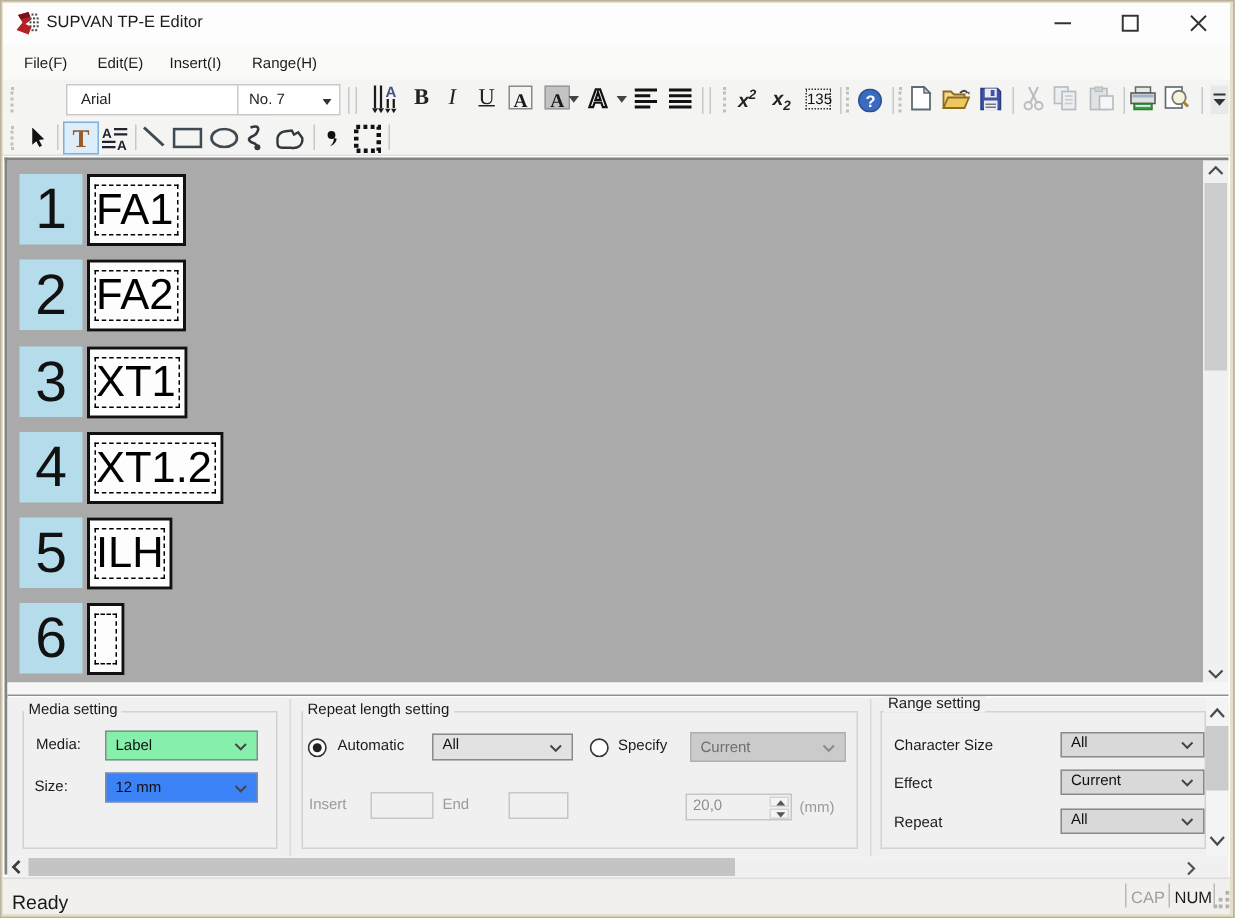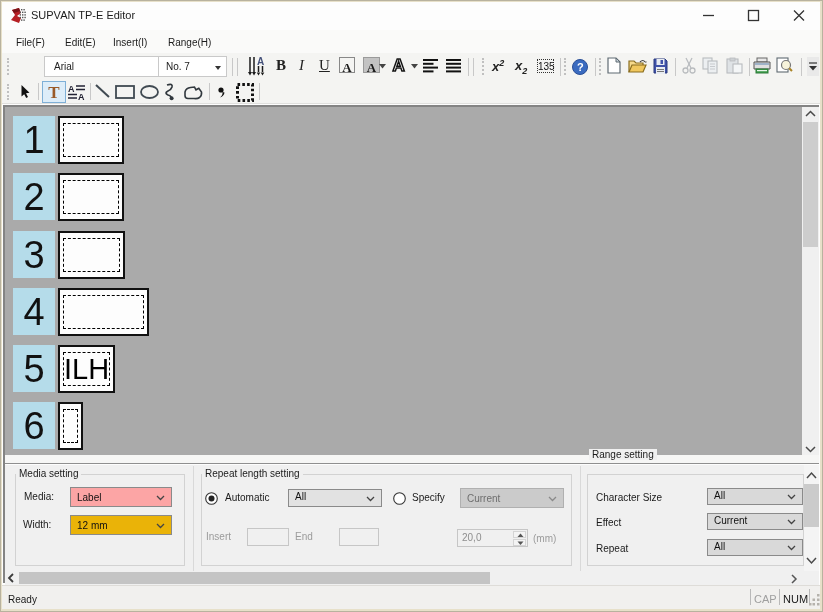--- a/index.html
+++ b/index.html
@@ -276,29 +276,33 @@
 <div id="clientedgeL"></div>
 <div id="clientedgeT"></div>
 <div class="numbox" style="left:13px;top:116px">1</div>
 <div class="numbox" style="left:13px;top:173px">2</div>
 <div class="numbox" style="left:13px;top:231px">3</div>
 <div class="numbox" style="left:13px;top:288px">4</div>
 <div class="numbox" style="left:13px;top:345px">5</div>
 <div class="numbox" style="left:13px;top:402px">6</div>
 <div class="labbox" style="left:58px;top:116px;width:66px;height:48px">
     <div class="dotted"></div>
+    <div class="labtext">FA1</div>
   </div>
 <div class="labbox" style="left:58px;top:173px;width:66px;height:48px">
     <div class="dotted"></div>
+    <div class="labtext">FA2</div>
   </div>
 <div class="labbox" style="left:58px;top:231px;width:67px;height:48px">
     <div class="dotted"></div>
+    <div class="labtext">XT1</div>
   </div>
 <div class="labbox" style="left:58px;top:288px;width:91px;height:48px">
     <div class="dotted"></div>
+    <div class="labtext">XT1.2</div>
   </div>
 <div class="labbox" style="left:58px;top:345px;width:57px;height:48px">
     <div class="dotted"></div>
     <div class="labtext">ILH</div>
   </div>
 <div class="labbox" style="left:58px;top:402px;width:25px;height:48px">
     <div class="dotted"></div>
   </div>
 
 <div id="vsb"></div>
@@ -309,28 +313,28 @@
 <svg class="abs" style="left:805px;top:445px" width="11" height="8">
     <path d="M1 2 L5.5 6.5 L10 2" fill="none" stroke="#4a4a4a" stroke-width="1.5"></path>
   </svg>
 
 <div id="bpanel"></div>
 <div id="splitter"></div>
 
 <div class="group" style="left:15px;top:474px;width:170px;height:92px"></div>
 <div class="gtitle" style="left:16px;top:468px">Media setting</div>
 <div class="lbl" style="left:24px;top:491px">Media:</div>
-<div class="combo2" style="left:70px;top:487px;width:102px;height:20px;background:#fca5a5">
+<div class="combo2" style="left:70px;top:487px;width:102px;height:20px;background:#86efac">
   <span class="ctxt">Label</span>
   <svg class="abs" style="right:6px;top:7px" width="9" height="6">
       <path d="M1 1 L4.5 4.5 L8 1" fill="none" stroke="#444" stroke-width="1.3"></path>
     </svg>
 </div>
-<div class="lbl" style="left:23px;top:519px">Width:</div>
-<div class="combo2" style="left:70px;top:515px;width:102px;height:20px;background:#eab308">
+<div class="lbl" style="left:23px;top:519px">Size:</div>
+<div class="combo2" style="left:70px;top:515px;width:102px;height:20px;background:#3b82f6">
   <span class="ctxt">12 mm</span>
   <svg class="abs" style="right:6px;top:7px" width="9" height="6">
       <path d="M1 1 L4.5 4.5 L8 1" fill="none" stroke="#444" stroke-width="1.3"></path>
     </svg>
 </div>
 <div class="vsplit" style="left:193px"></div>
 
 <div class="group" style="left:201px;top:474px;width:371px;height:92px"></div>
 <div class="gtitle" style="left:202px;top:468px">Repeat length setting</div>
 <svg class="abs" style="left:205px;top:492px" width="13" height="13">
@@ -368,21 +372,21 @@
   <div class="abs" style="left:55px;top:8.5px;width:13px;height:7px;background:#f4f4f4;border:1px solid #d4d4d4">
     <svg class="abs" style="left:2px;top:1px" width="9" height="5">
         <polygon points="1.5,0.5 7.5,0.5 4.5,4" fill="#555"></polygon>
       </svg>
   </div>
 </div>
 <div class="lblgray" style="left:533px;top:533px">(mm)</div>
 <div class="vsplit" style="left:580px"></div>
 
 <div class="group" style="left:587px;top:474px;width:217px;height:92px"></div>
-<div class="gtitle" style="left:589px;top:449px">Range setting</div>
+<div class="gtitle" style="left:589px;top:464px">Range setting</div>
 <div class="lbl" style="left:596px;top:492px">Character Size</div>
 <div class="combo2" style="left:707px;top:488px;width:96px;height:17px;background:#d9d9d9">
   <span class="ctxt" style="top:1px">All</span>
   <svg class="abs" style="right:6px;top:5px" width="9" height="6">
       <path d="M1 1 L4.5 4.5 L8 1" fill="none" stroke="#444" stroke-width="1.3"></path>
     </svg>
 </div>
 <div class="lbl" style="left:596px;top:517px">Effect</div>
 <div class="combo2" style="left:707px;top:513px;width:96px;height:17px;background:#d9d9d9">
   <span class="ctxt" style="top:1px">Current</span>
@@ -410,21 +414,21 @@
 <div id="hsb"></div>
 <svg class="abs" style="left:7px;top:573px" width="8" height="10">
     <path d="M6 1 L2 5 L6 9" fill="none" stroke="#3c3c3c" stroke-width="1.8"></path>
   </svg>
 <div class="abs" style="left:19px;top:572px;width:471px;height:12px;background:#c4c4c4"></div>
 <svg class="abs" style="left:790px;top:574px" width="8" height="10">
     <path d="M2 1 L6 5 L2 9" fill="none" stroke="#555" stroke-width="1.5"></path>
   </svg>
 
 <div id="statusbar">
-  <span class="abs" style="left:6px;top:8px;font-size:10px">Ready</span>
+  <span class="abs" style="left:6px;top:8px;font-size:13px">Ready</span>
   <div class="abs" style="left:748px;top:3px;width:1px;height:16px;background:#b9b9b9"></div>
   <span class="abs" style="left:752px;top:7px;color:#9f9f9f;font-size:11px">CAP</span>
   <div class="abs" style="left:777px;top:3px;width:1px;height:16px;background:#b9b9b9"></div>
   <span class="abs" style="left:781px;top:7px;color:#1b1b1b;font-size:11px">NUM</span>
   <div class="abs" style="left:807px;top:3px;width:1px;height:16px;background:#b9b9b9"></div>
   <svg class="abs" style="left:807px;top:8px" width="12" height="12">
     <g fill="#b5b2ac">
       <rect x="8" y="0" width="2.5" height="2.5"></rect>
       <rect x="8" y="4.5" width="2.5" height="2.5"></rect>
         <rect x="3.5" y="4.5" width="2.5" height="2.5"></rect>

